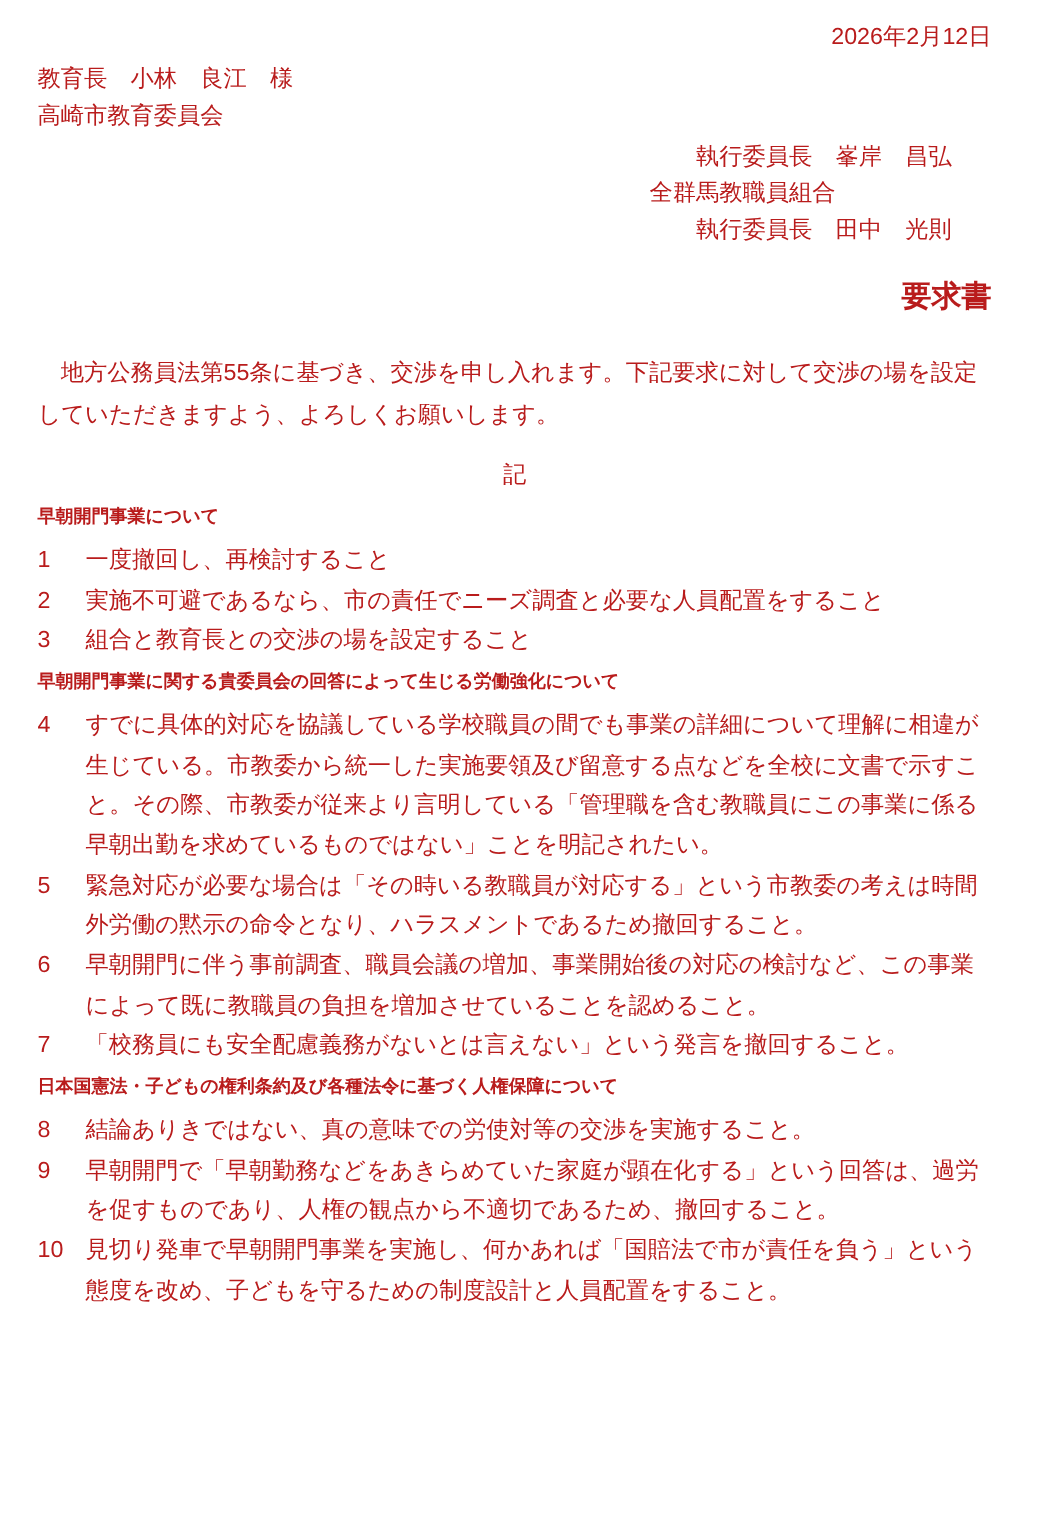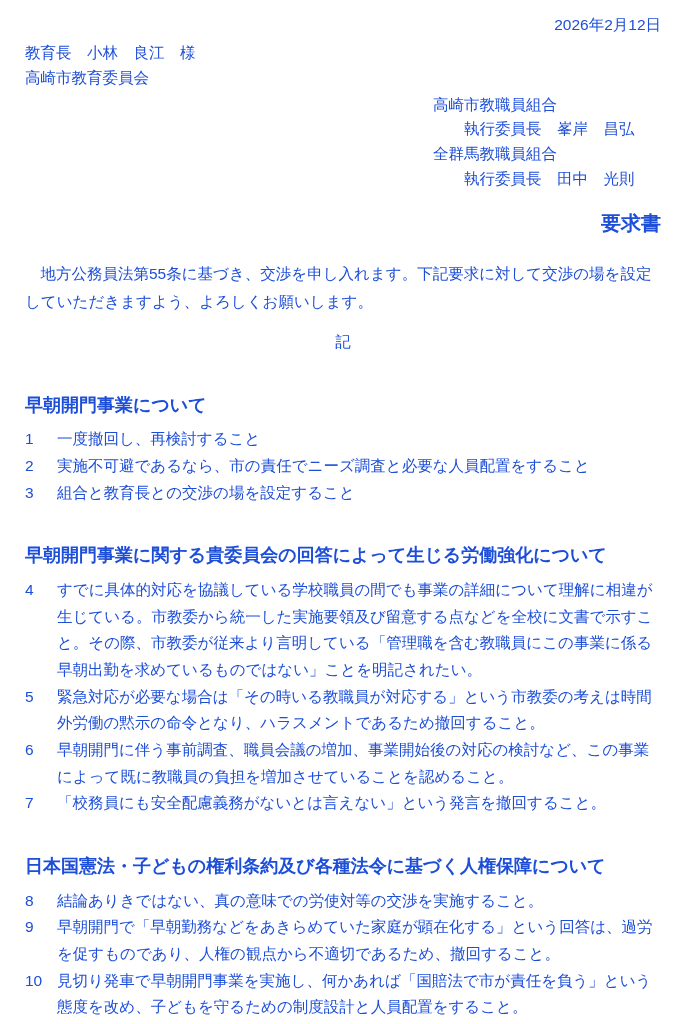--- a/index.html
+++ b/index.html
@@ -10,21 +10,21 @@
     height: 1024px;
     overflow: hidden;
   }
   .page {
     box-sizing: border-box;
     width: 691px;
     height: 740px;
     padding: 12px 30px 10px 25px;
     font-family: "Liberation Sans", "DejaVu Sans", sans-serif;
     font-size: 15.5px;
-    color: #1d4ed8;
+    color: #b91c1c;
     line-height: 1.7;
   }
   .date {
     text-align: right;
     margin-bottom: 2px;
   }
   .recipient div {
     line-height: 1.62;
   }
   .senders {
@@ -48,23 +48,23 @@
   .intro {
     margin: 22px 0 0 0;
     line-height: 1.82;
   }
   .ki {
     text-align: center;
     margin-top: 13px;
     line-height: 1.7;
   }
   .sec-heading {
-    font-size: 18px;
+    font-size: 12px;
     font-weight: bold;
-    margin: 35px 0 7px 0;
+    margin: 4px 0 7px 0;
     line-height: 1.6;
   }
   .item {
     display: flex;
     align-items: flex-start;
   }
   .item .num {
     flex: 0 0 32px;
     line-height: 1.72;
   }
@@ -79,21 +79,20 @@
 <div class="page">
 
   <div class="date">2026年2月12日</div>
 
   <div class="recipient">
     <div>教育長　小林　良江　様</div>
     <div>高崎市教育委員会</div>
   </div>
 
   <div class="senders">
-    <div>高崎市教職員組合</div>
     <div class="rep">執行委員長　峯岸　昌弘</div>
     <div>全群馬教職員組合</div>
     <div class="rep">執行委員長　田中　光則</div>
   </div>
 
   <h1 class="title">要求書</h1>
 
   <p class="intro">　地方公務員法第55条に基づき、交渉を申し入れます。下記要求に対して交渉の場を設定していただきますよう、よろしくお願いします。</p>
 
   <div class="ki">記</div>

